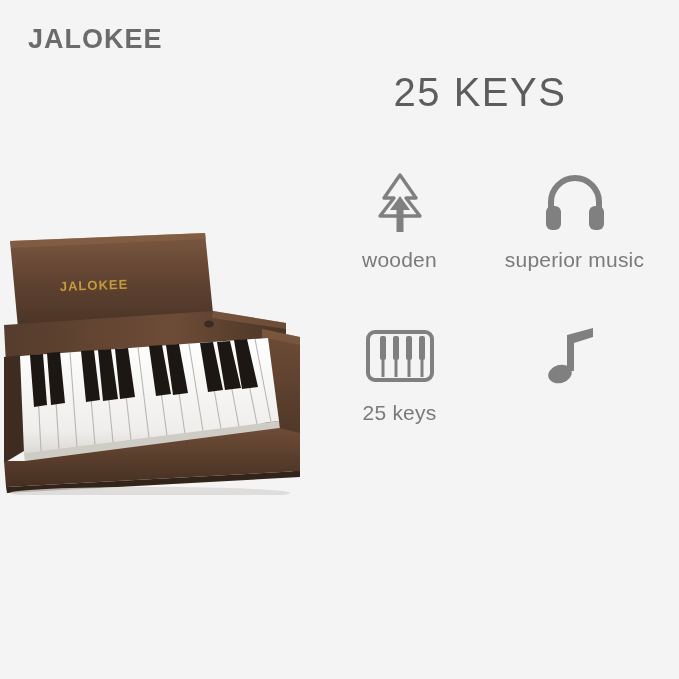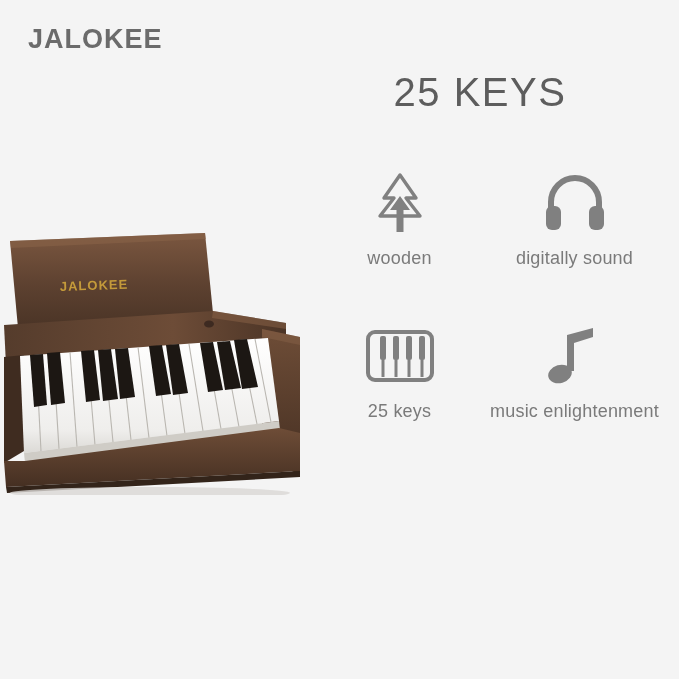--- a/index.html
+++ b/index.html
@@ -53,21 +53,21 @@
     padding-top: 6px;
   }
   .feature .ico {
     height: 74px;
     display: flex;
     align-items: center;
     justify-content: center;
   }
   .feature .cap {
     margin-top: 8px;
-    font-size: 18px;
+    font-size: 21px;
     color: #7a7a7a;
     text-align: center;
     letter-spacing: .2px;
   }
   
   .piano-wrap {
     position: absolute;
     left: 0;
     top: 225px;
     width: 310px;
@@ -187,21 +187,21 @@
   </div>
 
   <div class="feature">
     <div class="ico">
       <svg width="64" height="62" viewBox="0 0 64 62">
         <path d="M8 40 L8 30 A24 24 0 0 1 56 30 L56 40" fill="none" stroke="#808080" stroke-width="6" stroke-linecap="round"></path>
         <rect x="3" y="34" width="15" height="24" rx="6" fill="#808080"></rect>
         <rect x="46" y="34" width="15" height="24" rx="6" fill="#808080"></rect>
       </svg>
     </div>
-    <div class="cap">digitally sound</div>
+    <div class="cap">superior music</div>
   </div>
 
   <div class="feature">
     <div class="ico">
       <svg width="70" height="58" viewBox="0 0 70 58">
         <rect x="3" y="5" width="64" height="48" rx="7" fill="none" stroke="#808080" stroke-width="4"></rect>
         <g fill="#808080">
           <rect x="15" y="9" width="6" height="24" rx="2"></rect>
           <rect x="28" y="9" width="6" height="24" rx="2"></rect>
           <rect x="41" y="9" width="6" height="24" rx="2"></rect>
@@ -220,16 +220,15 @@
 
 
 
   <div class="feature">
     <div class="ico">
       <svg width="56" height="66" viewBox="0 0 56 66">
         <path d="M20 48 L20 12 L46 5 L46 14 L27 20 L27 48 Z" fill="#808080"></path>
         <ellipse cx="13" cy="51" rx="12" ry="9" fill="#808080" transform="rotate(-16 13 51)"></ellipse>
       </svg>
     </div>
-    <div class="cap">music enlightenment</div>
   </div>
 
 </div>
 
 </body></html>

